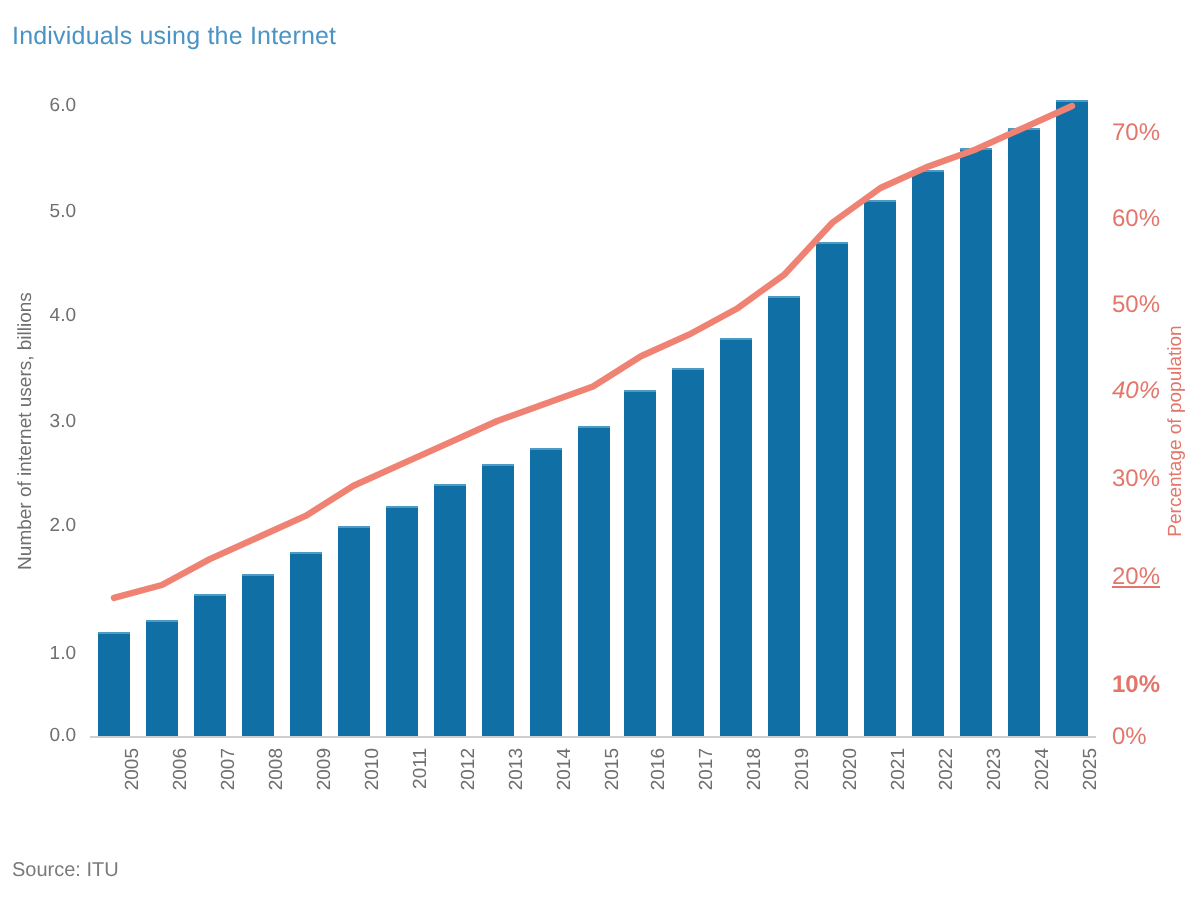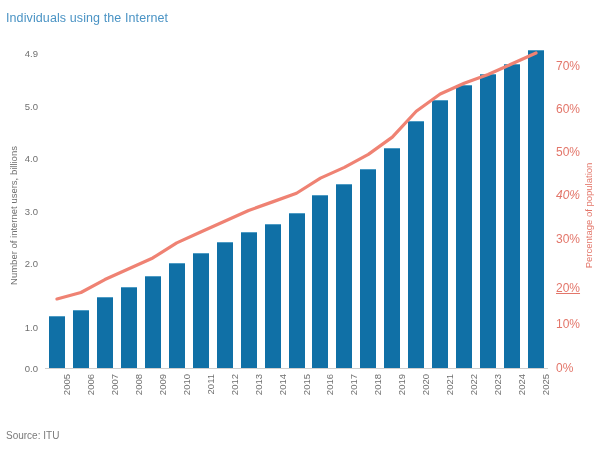--- a/index.html
+++ b/index.html
@@ -107,26 +107,26 @@
   <div class="chart-title">Individuals using the Internet</div>
 
   <div class="ylabels-left">
     <div class="ytitle-left">Number of internet users, billions</div>
   <div class="ylab-l" style="top: 368px;">0.0</div>
       <div class="ylab-l" style="top: 327px;">1.0</div>
       <div class="ylab-l" style="top: 263px;">2.0</div>
       <div class="ylab-l" style="top: 210.5px;">3.0</div>
       <div class="ylab-l" style="top: 158px; text-align: center;">4.0</div>
       <div class="ylab-l" style="top: 105.5px;">5.0</div>
-      <div class="ylab-l" style="top: 53px;">4.9</div>
+      <div class="ylab-l" style="top: 53px;">6.0</div>
     </div>
 
   <div class="ylabels-right">
       <div class="ylab-r" style="top: 368px; color: rgb(227, 118, 106);">0%</div>
-      <div class="ylab-r" style="top: 324px; color: rgb(227, 118, 106);">10%</div>
+      <div class="ylab-r" style="top: 342px; color: rgb(227, 118, 106); font-weight: bold;">10%</div>
       <div class="ylab-r" style="top: 288px; color: rgb(227, 118, 106); text-decoration: underline;">20%</div>
       <div class="ylab-r" style="top: 238.548px; color: rgb(227, 118, 106);">30%</div>
       <div class="ylab-r" style="top: 195.397px; color: rgb(227, 118, 106); font-style: italic;">40%</div>
       <div class="ylab-r" style="top: 152.247px; color: rgb(227, 118, 106);">50%</div>
       <div class="ylab-r" style="top: 109.096px; color: rgb(227, 118, 106);">60%</div>
       <div class="ylab-r" style="top: 65.9452px; color: rgb(227, 118, 106);">70%</div>
     </div>
   <div class="ytitle-right">Percentage of population</div>
 
   <div class="bars">

